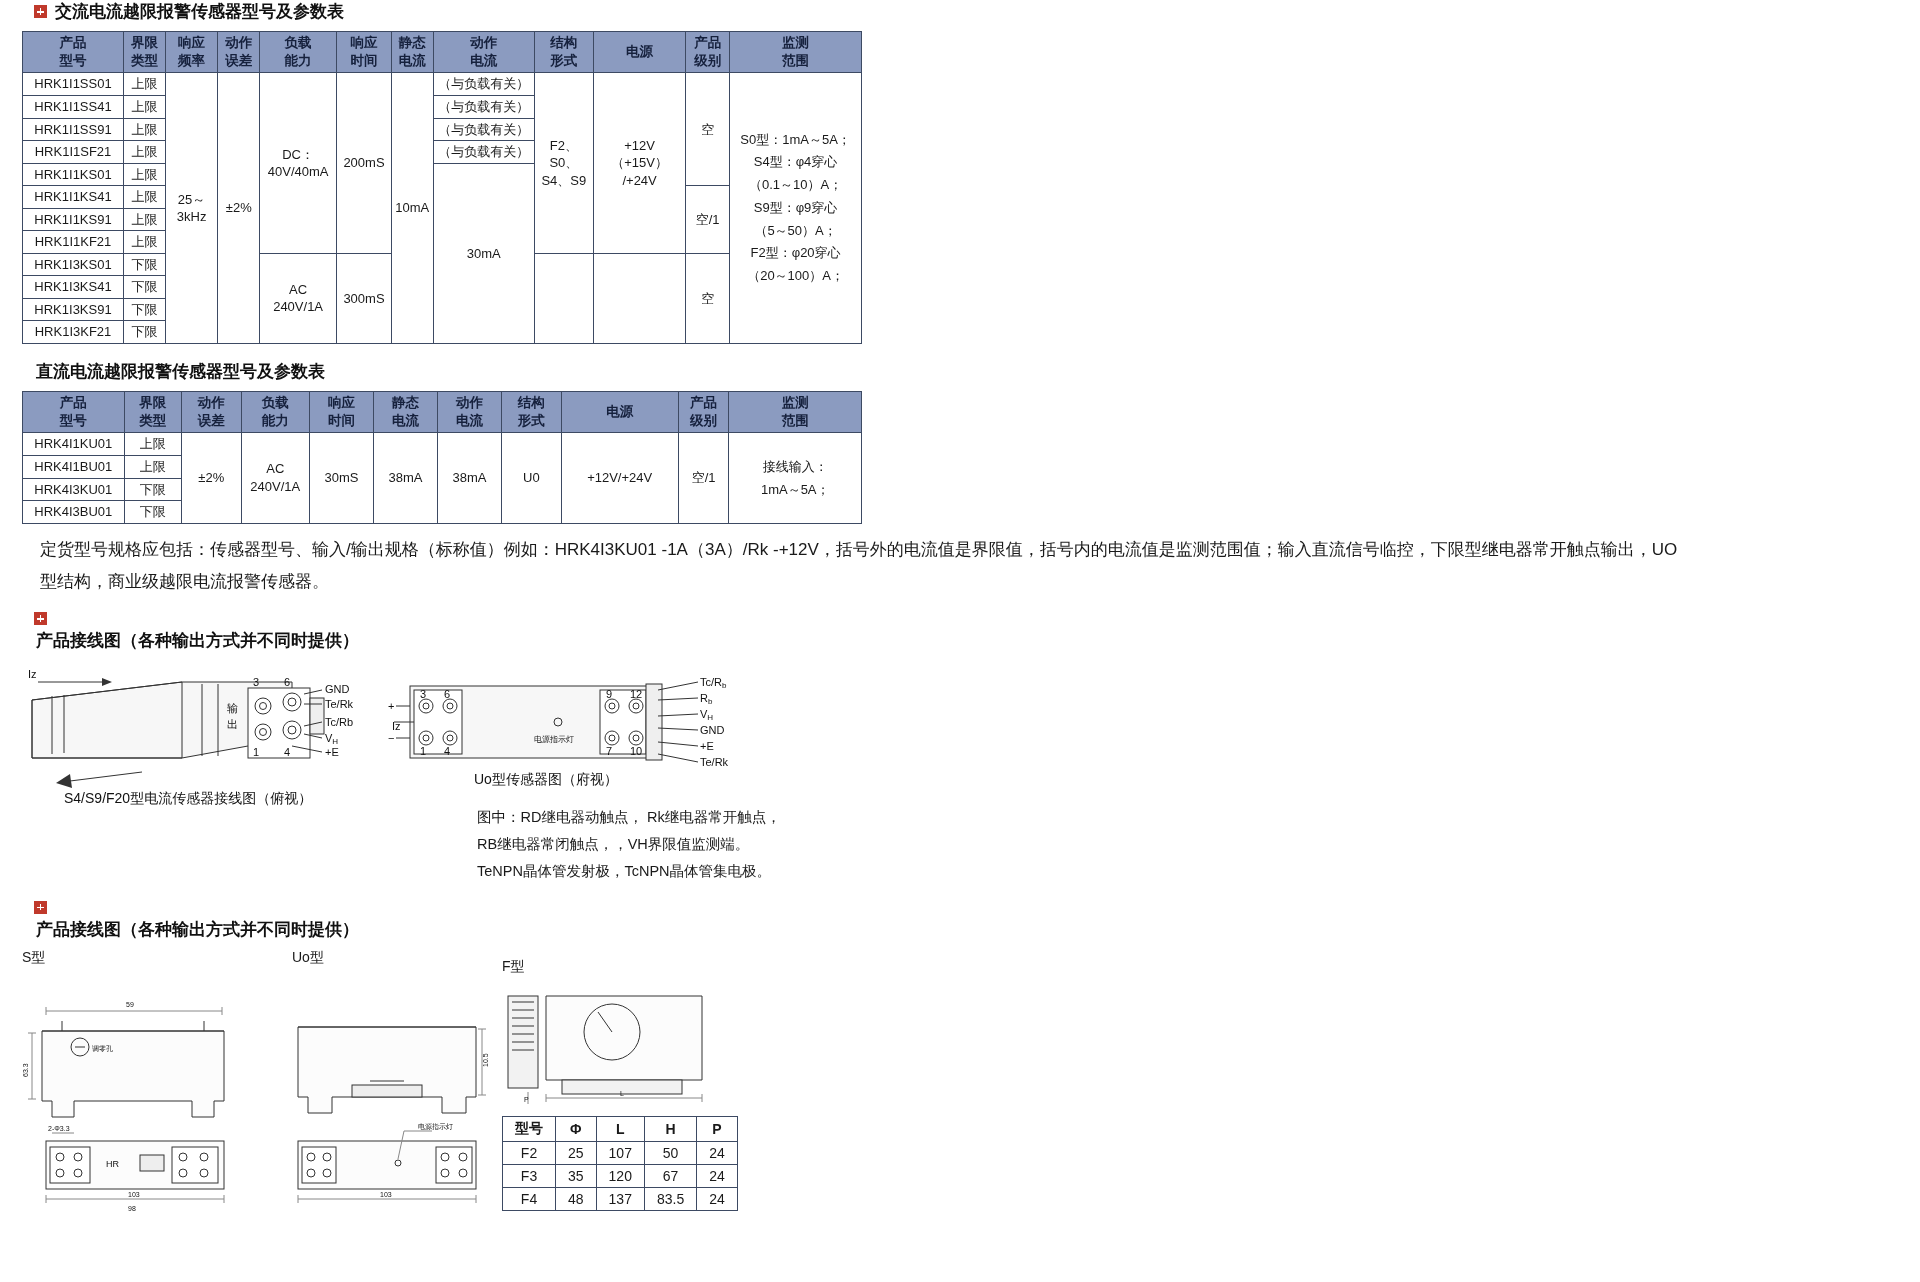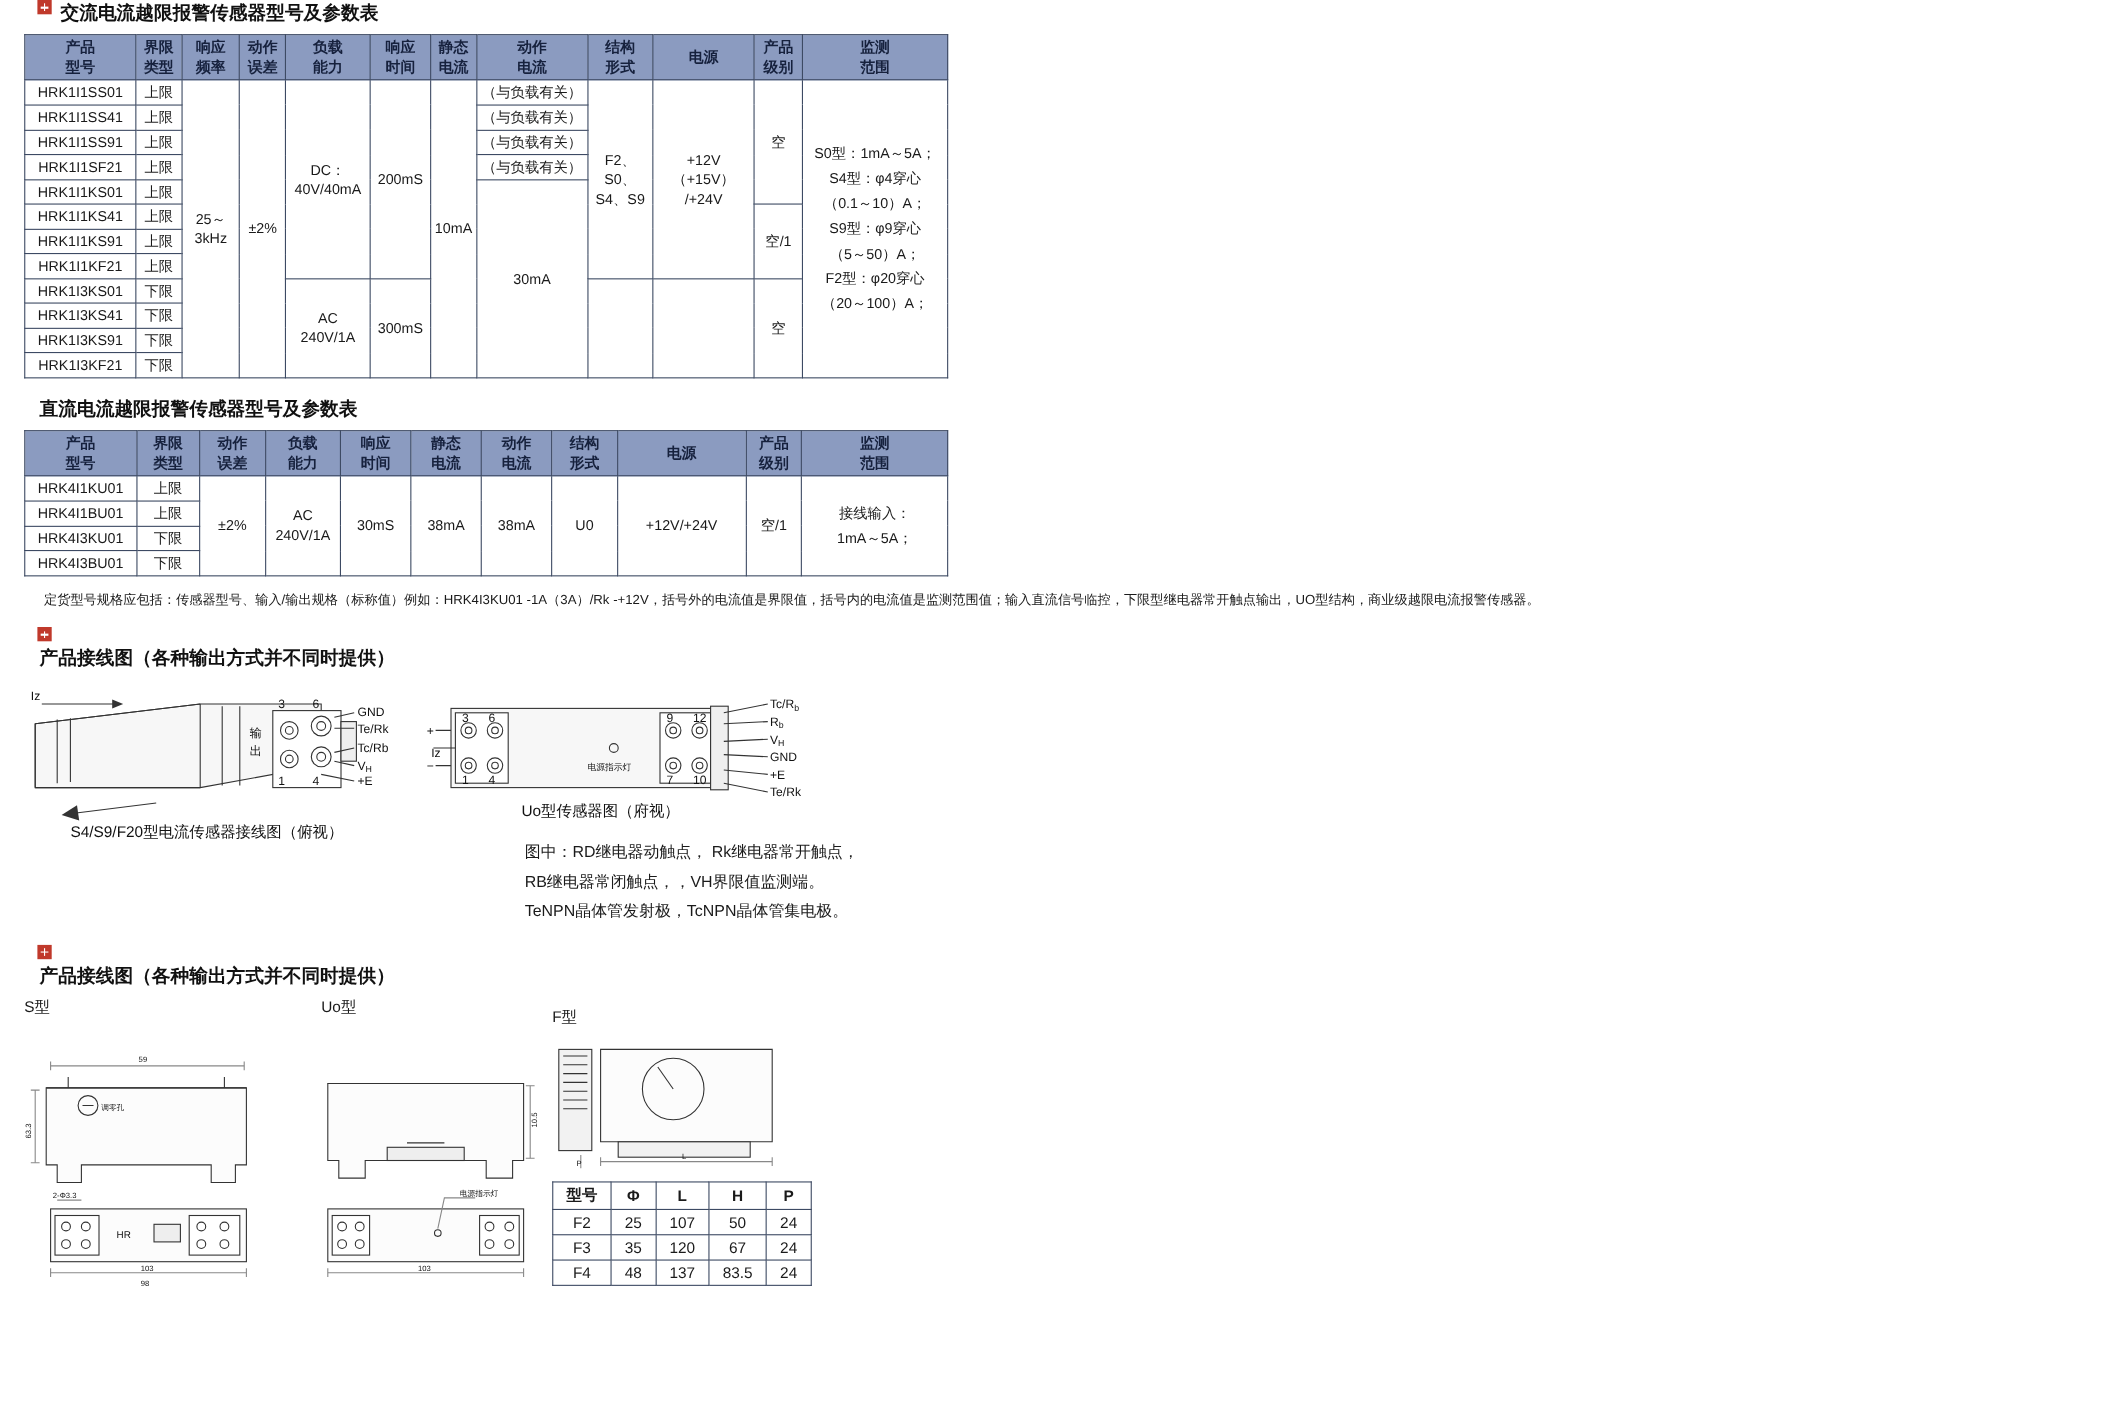--- a/index.html
+++ b/index.html
@@ -14,21 +14,21 @@
     display:inline-block;width:13px;height:13px;background:#c0392b;
     position:relative;vertical-align:middle;margin-right:6px;
   }
   .marker:before{
     content:"";position:absolute;left:3px;top:6px;width:7px;height:1.5px;background:#fff;
   }
   .marker:after{
     content:"";position:absolute;left:5.7px;top:3.2px;width:1.5px;height:6.5px;background:#fff;
   }
   .sec-head{
-    display:flex;font-weight:bold;font-size:17px;color:#111;
+    display:flex;align-items:center;font-weight:bold;font-size:17px;color:#111;
     margin:0 0 8px 18px;
     padding-left:16px;
   }
   .sec-head .txt{margin-left:2px;}
 
   table.grid{border-collapse:collapse;margin-left:22px;table-layout:fixed;}
   table.grid td,table.grid th{
     border:1px solid #3d4a63;
     font-size:13px;
     text-align:center;
@@ -39,21 +39,21 @@
   }
   table.grid th{
     background:#8b9bc0;color:#16213d;font-weight:bold;
     font-size:13.5px;
   }
   td.left{text-align:left;padding-left:6px;}
   .note{
     font-size:14.5px;line-height:1.7;margin:9px 0 0 40px;max-width:1600px;
     text-indent:0;
   }
-  .note2{font-size:12px;line-height:1.9;margin:10px 0 0 40px;max-width:1640px;}
+  .note2{font-size:17px;line-height:1.9;margin:10px 0 0 40px;max-width:1640px;}
 
   
   .diagram-wrap{position:relative;margin-left:22px;}
   svg{display:block;}
   .legend{font-size:14.5px;line-height:1.85;margin-left:455px;margin-top:4px;}
   .smalltbl{border-collapse:collapse;}
   .smalltbl td,.smalltbl th{
     border:1px solid #3d4a63;font-size:14px;text-align:center;padding:3px 12px;font-weight:normal;
   }
   .smalltbl th{font-weight:bold;}

